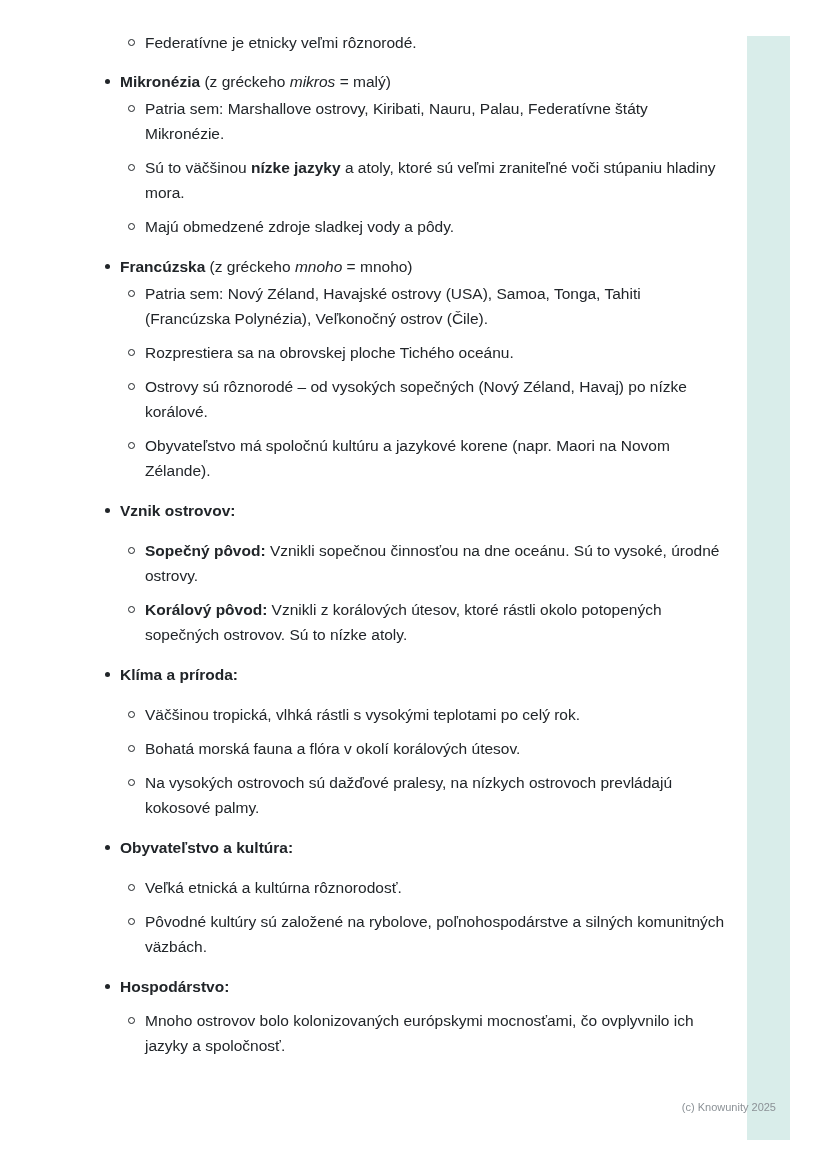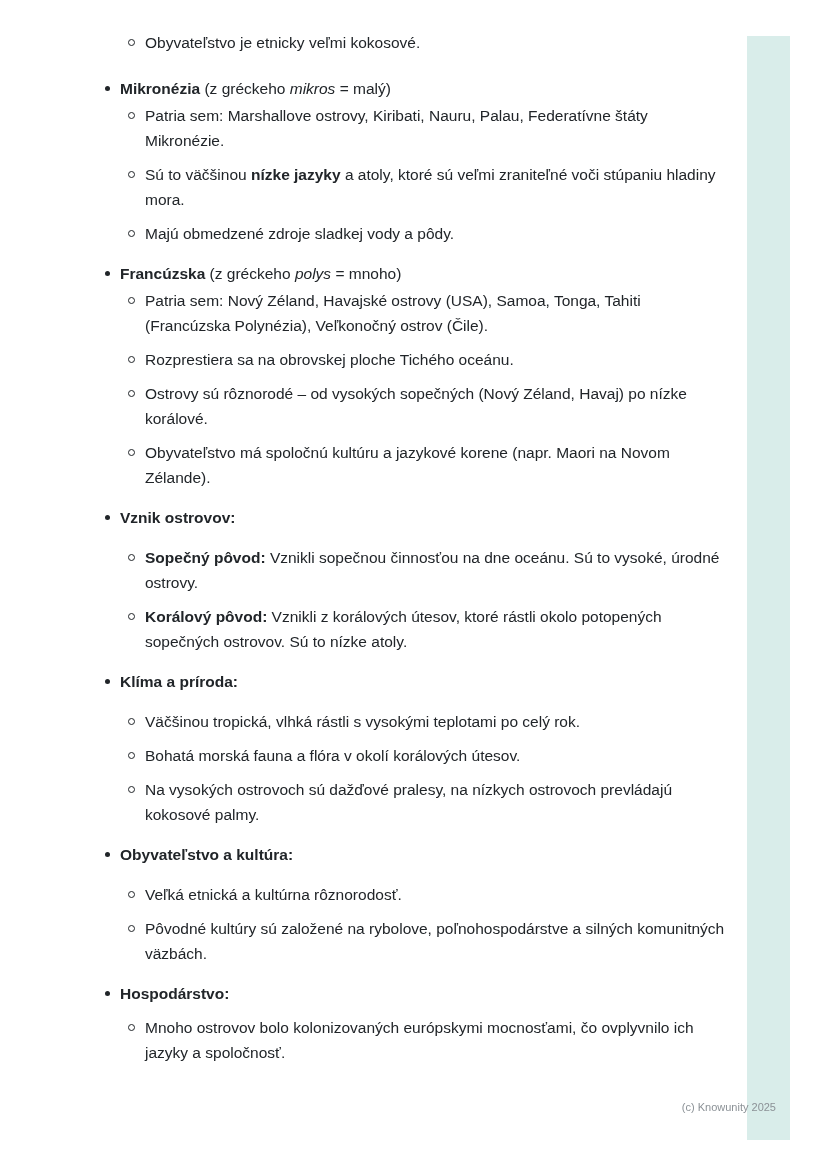--- a/index.html
+++ b/index.html
@@ -55,40 +55,40 @@
     box-sizing: border-box;
     background: transparent;
   }
   .text { flex: 1 1 auto; }
   .text strong { font-weight: 700; }
   .text em { font-style: italic; }
   .sp-none { margin-top: 0; }
   .sp-xs { margin-top: 2px; }
   .sp-sm { margin-top: 9px; }
   .sp-md { margin-top: 15px; }
-  .sp-lg { margin-top: 21px; justify-content: flex-end; }
+  .sp-lg { margin-top: 14px; justify-content: flex-end; }
   .footer {
     position: absolute;
     top: 1101px;
     right: 52px;
     font-size: 11px;
     color: #8b9196;
   }
 </style>
 </head>
 <body>
 
 <div class="page" style="background: rgb(255, 255, 255); color: rgb(33, 37, 41);">
   <div class="accent-stripe" style="background: rgb(217, 237, 234);"></div>
   <div class="content" id="content">
       <div class="row level-2 sp-none circle">
         <span class="bullet">
           <span class="dot"></span>
         </span>
-        <span class="text"><span>Obyvateľstvo je etnicky veľmi kokosové.</span></span>
+        <span class="text"><span>Federatívne je etnicky veľmi rôznorodé.</span></span>
       </div>
       <div class="row level-1 sp-lg disc">
         <span class="bullet">
           <span class="dot"></span>
         </span>
         <span class="text"><strong>Mikronézia</strong><span> (z gréckeho </span><em>mikros</em><span> = malý)</span></span>
       </div>
       <div class="row level-2 sp-xs circle">
         <span class="bullet">
           <span class="dot"></span>
@@ -104,21 +104,21 @@
       <div class="row level-2 sp-sm circle">
         <span class="bullet">
           <span class="dot"></span>
         </span>
         <span class="text"><span>Majú obmedzené zdroje sladkej vody a pôdy.</span></span>
       </div>
       <div class="row level-1 sp-md disc">
         <span class="bullet">
           <span class="dot"></span>
         </span>
-        <span class="text"><strong>Francúzska</strong><span> (z gréckeho </span><em>polys</em><span> = mnoho)</span></span>
+        <span class="text"><strong>Francúzska</strong><span> (z gréckeho </span><em>mnoho</em><span> = mnoho)</span></span>
       </div>
       <div class="row level-2 sp-xs circle">
         <span class="bullet">
           <span class="dot"></span>
         </span>
         <span class="text"><span>Patria sem: Nový Zéland, Havajské ostrovy (USA), Samoa, Tonga, Tahiti (Francúzska Polynézia), Veľkonočný ostrov (Čile).</span></span>
       </div>
       <div class="row level-2 sp-sm circle">
         <span class="bullet">
           <span class="dot"></span>

